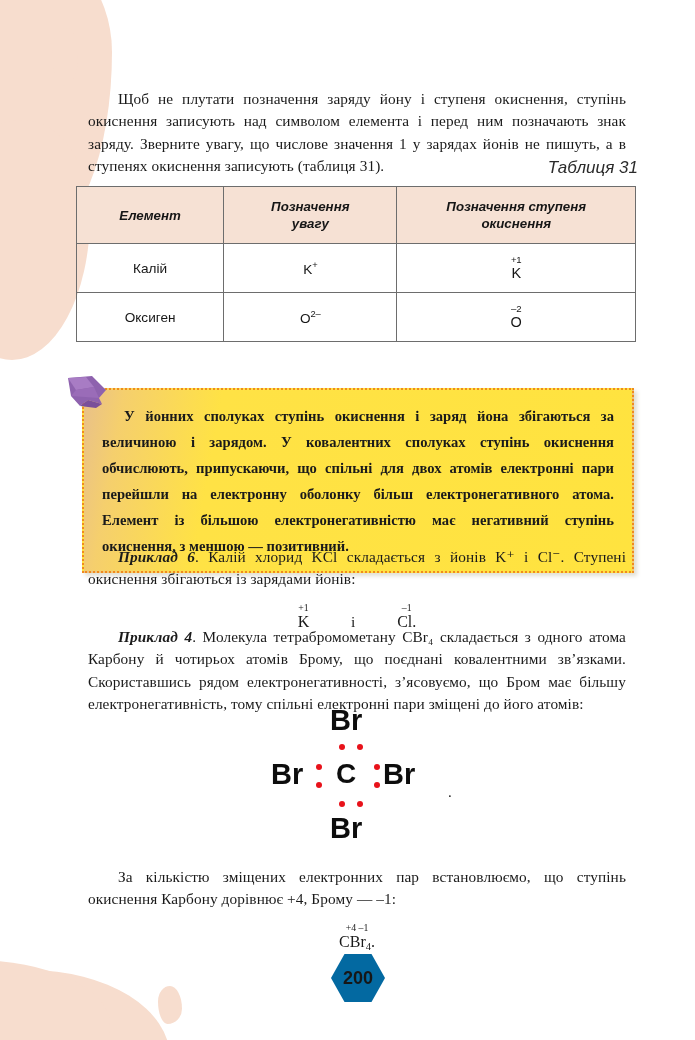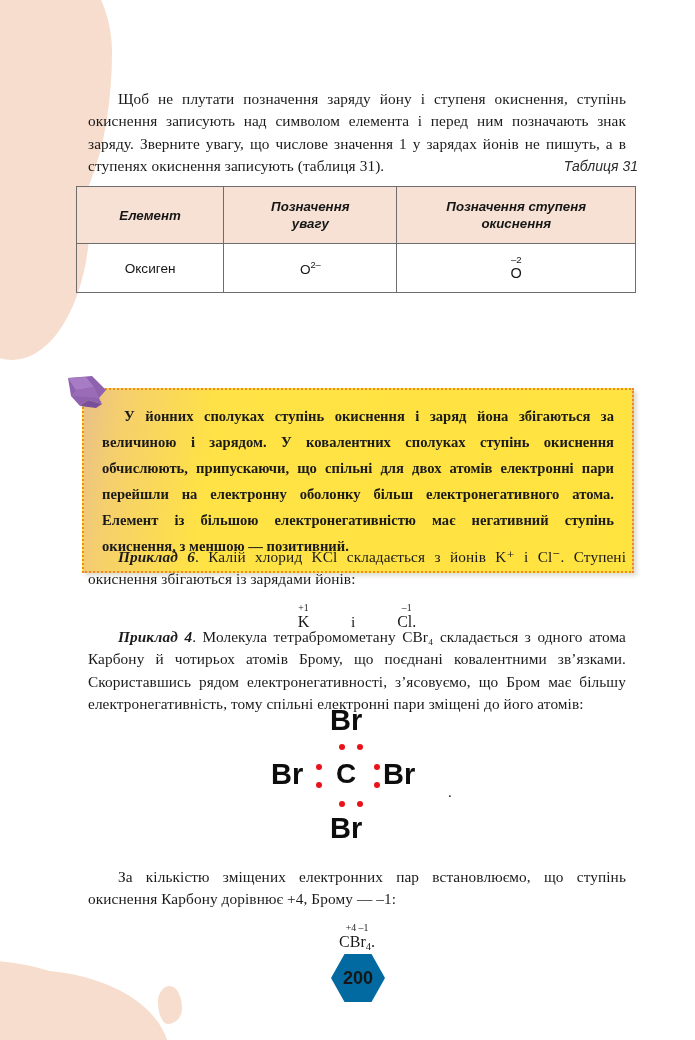--- a/index.html
+++ b/index.html
@@ -80,21 +80,21 @@
     top: 76px;
     width: 562px;
   }
 
   .table-caption {
     position: absolute;
     right: 57px;
     top: 158px;
     font-family: "Liberation Sans", sans-serif;
     font-style: italic;
-    font-size: 14px;
+    font-size: 17px;
     color: #2b2b2b;
   }
 
   
   table.t31 {
     position: absolute;
     left: 76px;
     top: 186px;
     width: 560px;
     border-collapse: collapse;
@@ -292,20 +292,30 @@
           <span>увагу</span>
         </th>
         <th class="col-ox">
           <span>Позначення ступеня</span><br>
           <span>окиснення</span>
         </th>
       </tr>
     </thead>
     <tbody>
       <tr>
+        <td>Калій</td>
+        <td class="ion"><span>K</span><sup>+</sup></td>
+        <td>
+          <span class="oxbox">
+            <span class="ox-num">+1</span>
+            <span class="ox-sym">K</span>
+          </span>
+        </td>
+      </tr>
+      <tr>
         <td>Оксиген</td>
         <td class="ion"><span>O</span><sup>2–</sup></td>
         <td>
           <span class="oxbox">
             <span class="ox-num">–2</span>
             <span class="ox-sym">O</span>
           </span>
         </td>
       </tr>
     </tbody>

